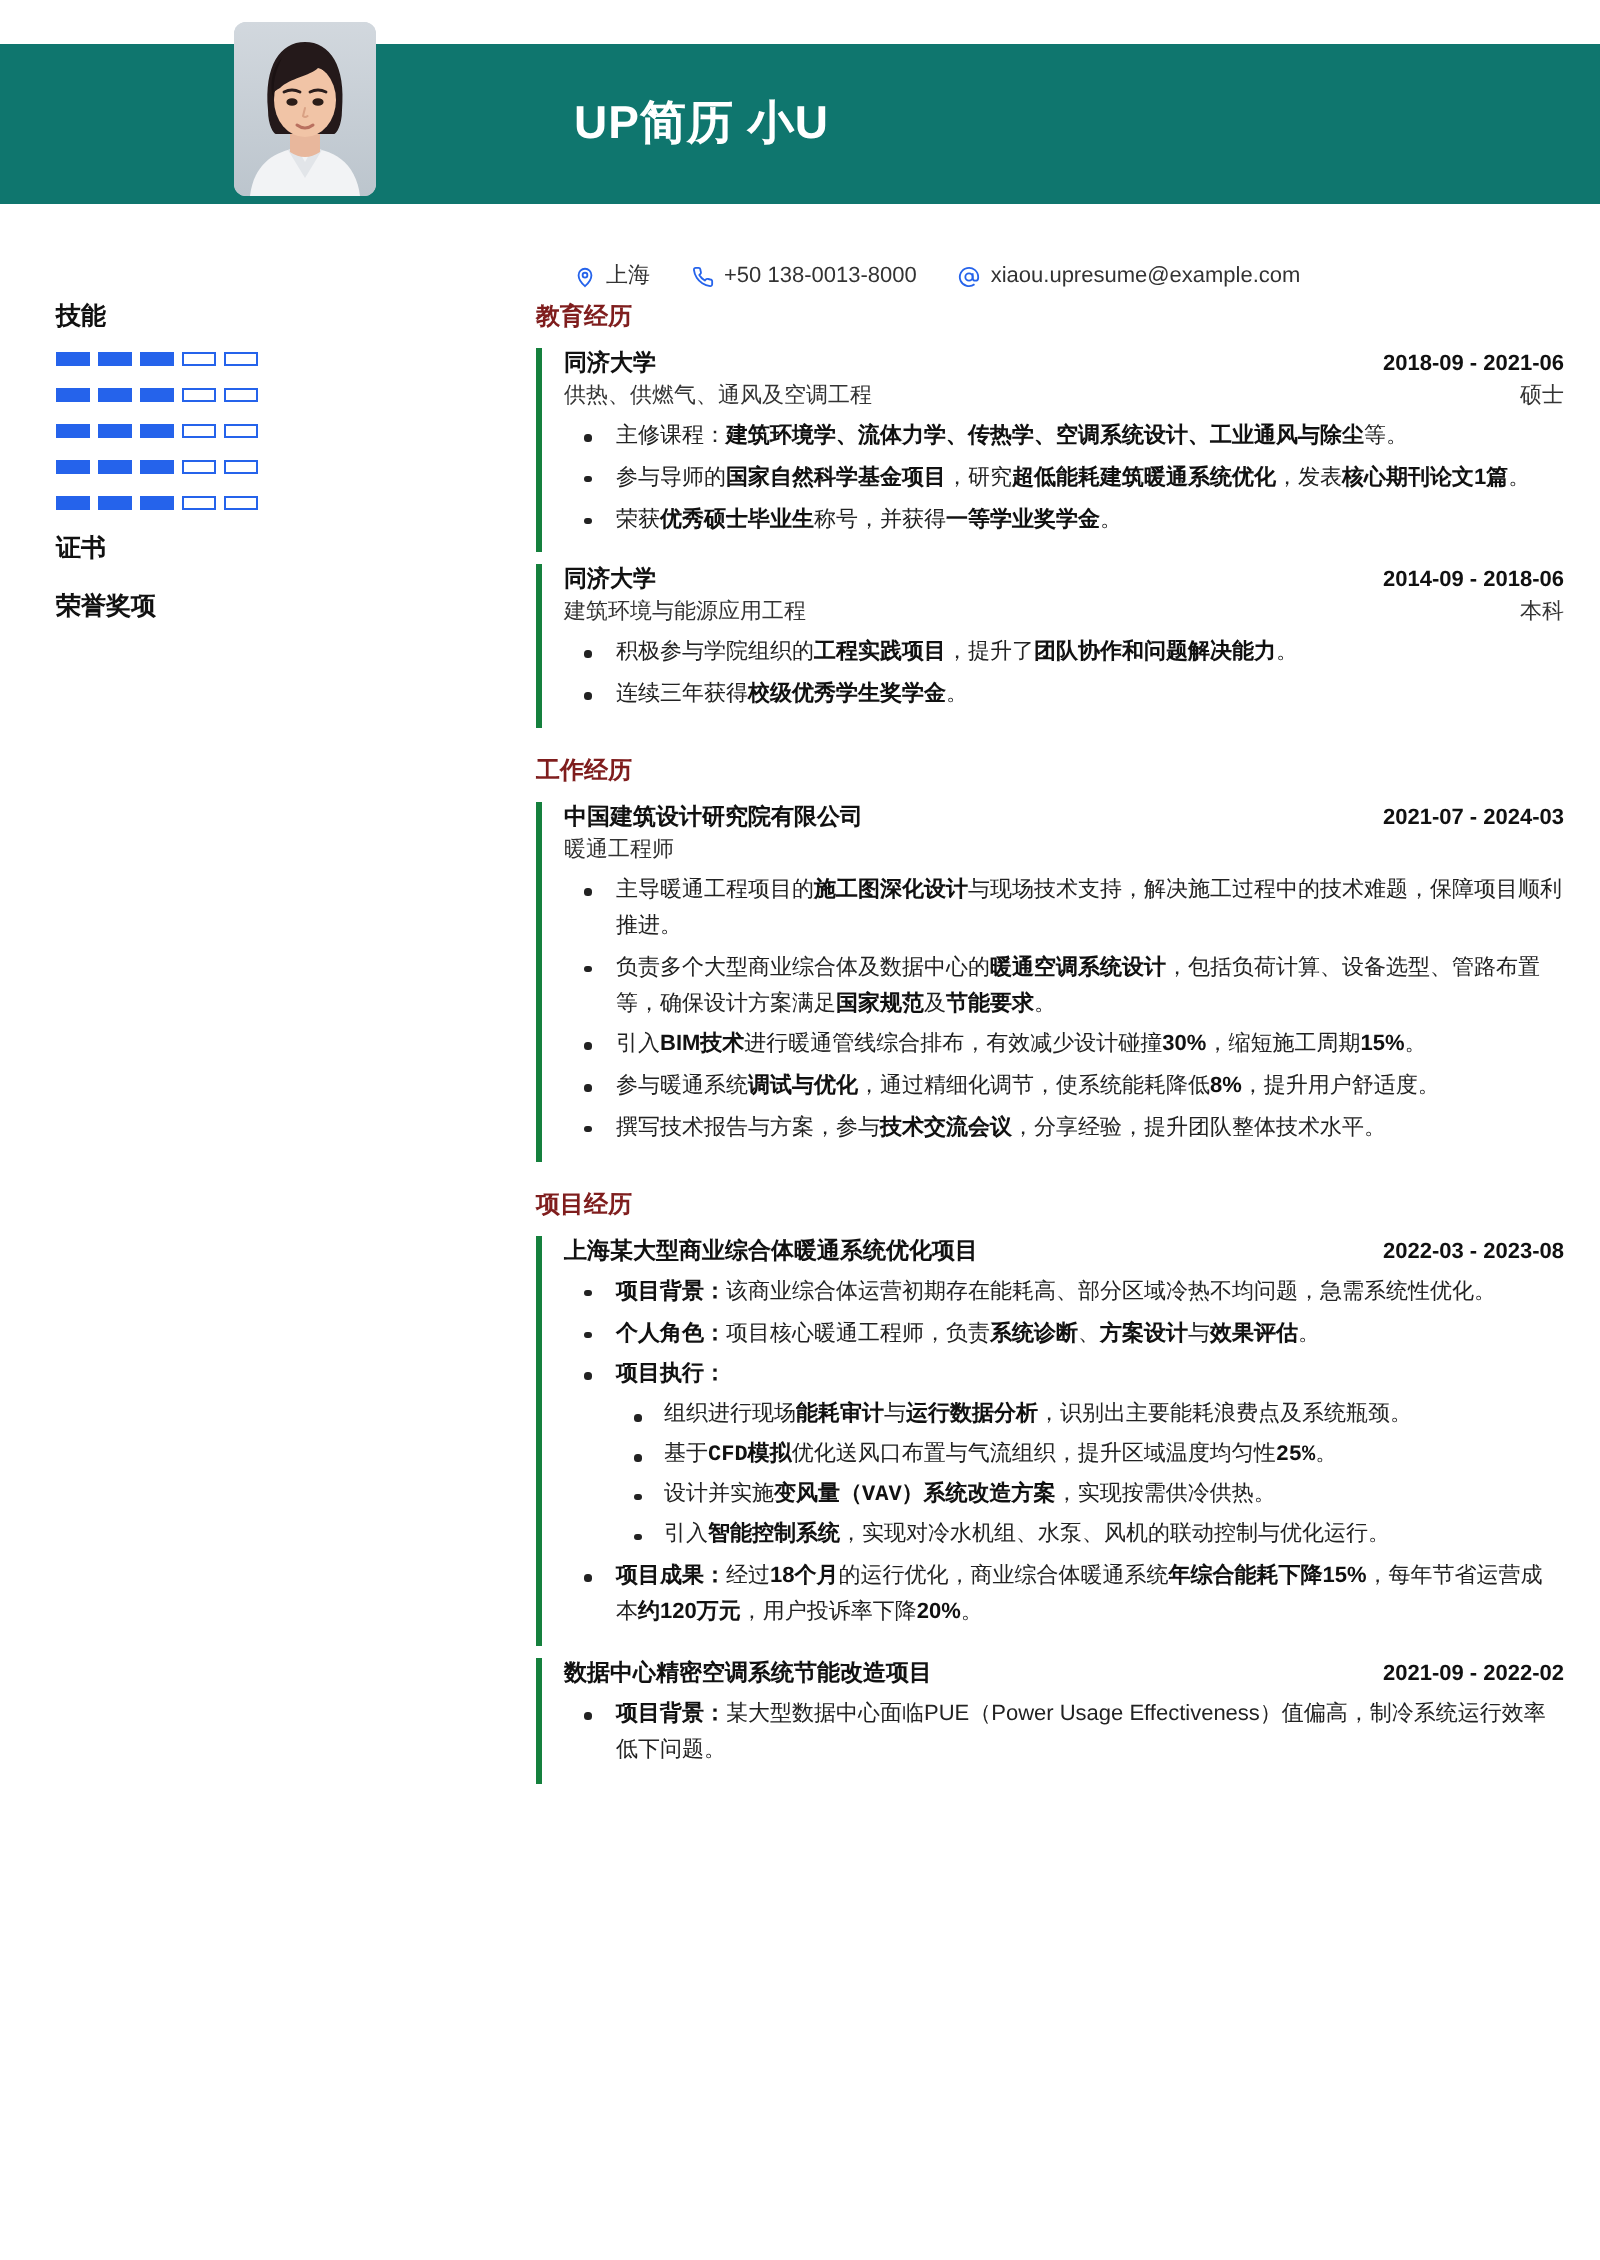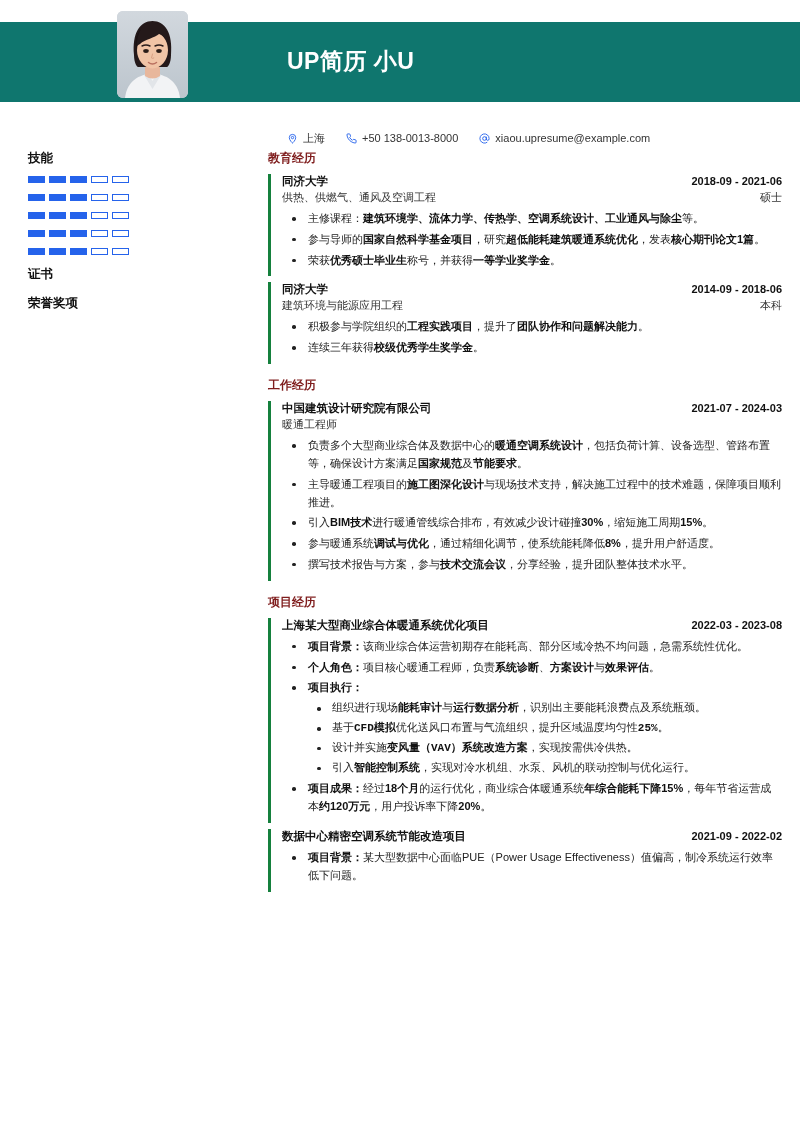--- a/index.html
+++ b/index.html
@@ -420,22 +420,22 @@
       <div id="work-host">
           <div class="exp-item">
             <div class="exp-head">
               <div class="exp-org">中国建筑设计研究院有限公司</div>
               <div class="exp-date">2021-07 - 2024-03</div>
             </div>
             <div class="exp-sub">
               <div class="exp-role">暖通工程师</div>
             </div>
             <ul class="bullets">
+              <li>主导暖通工程项目的<b>施工图深化设计</b>与现场技术支持，解决施工过程中的技术难题，保障项目顺利推进。</li>
               <li>负责多个大型商业综合体及数据中心的<b>暖通空调系统设计</b>，包括负荷计算、设备选型、管路布置等，确保设计方案满足<b>国家规范</b>及<b>节能要求</b>。</li>
-              <li>主导暖通工程项目的<b>施工图深化设计</b>与现场技术支持，解决施工过程中的技术难题，保障项目顺利推进。</li>
               <li>引入<b>BIM技术</b>进行暖通管线综合排布，有效减少设计碰撞<b>30%</b>，缩短施工周期<b>15%</b>。</li>
               <li>参与暖通系统<b>调试与优化</b>，通过精细化调节，使系统能耗降低<b>8%</b>，提升用户舒适度。</li>
               <li>撰写技术报告与方案，参与<b>技术交流会议</b>，分享经验，提升团队整体技术水平。</li>
             </ul>
           </div>
         </div>
     </div>
 
     <div class="main-section">
       <div class="main-section-title">项目经历</div>

